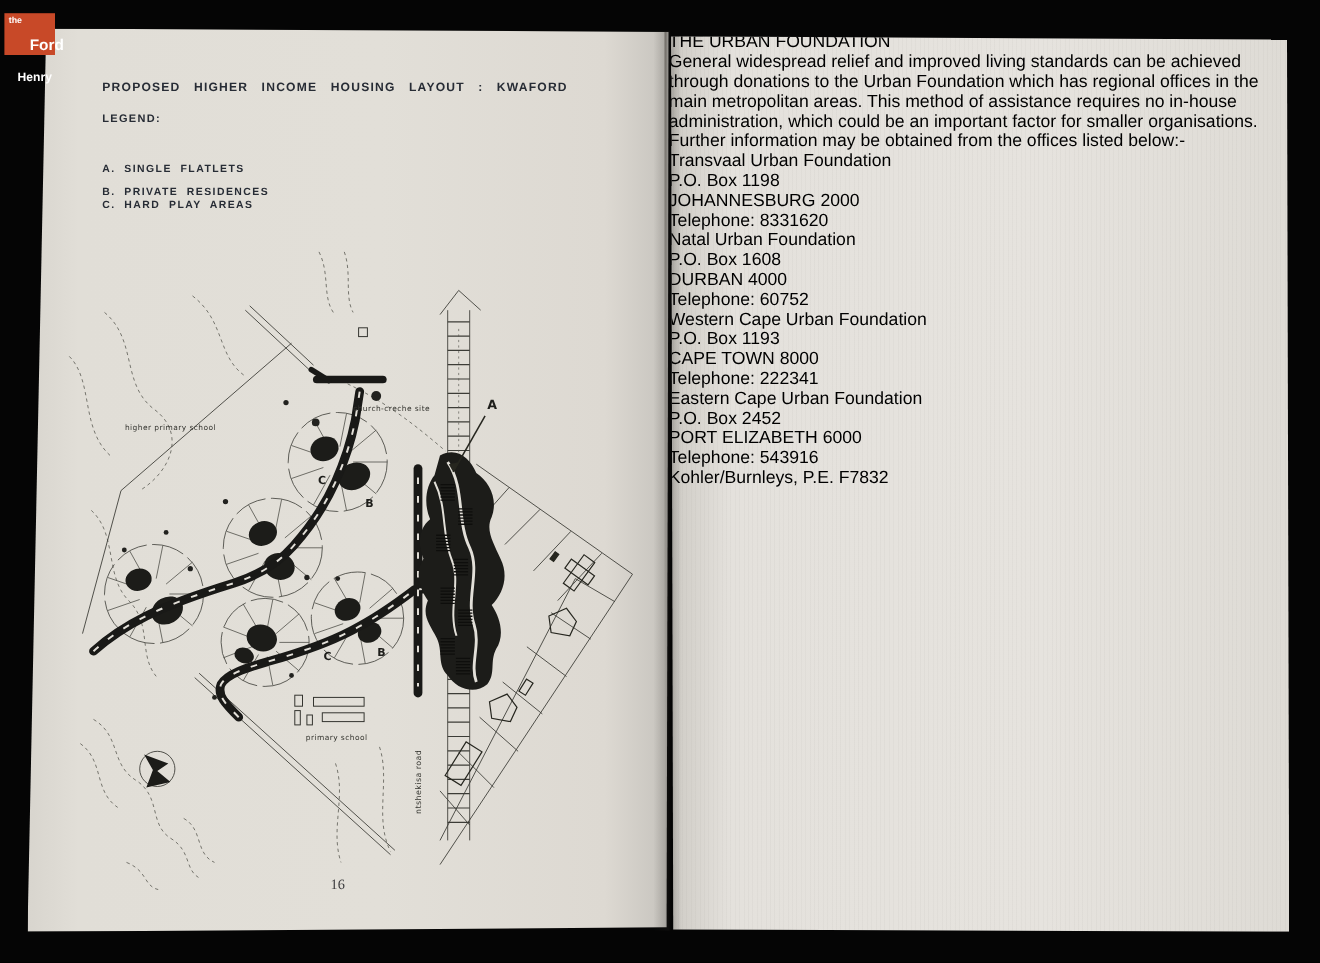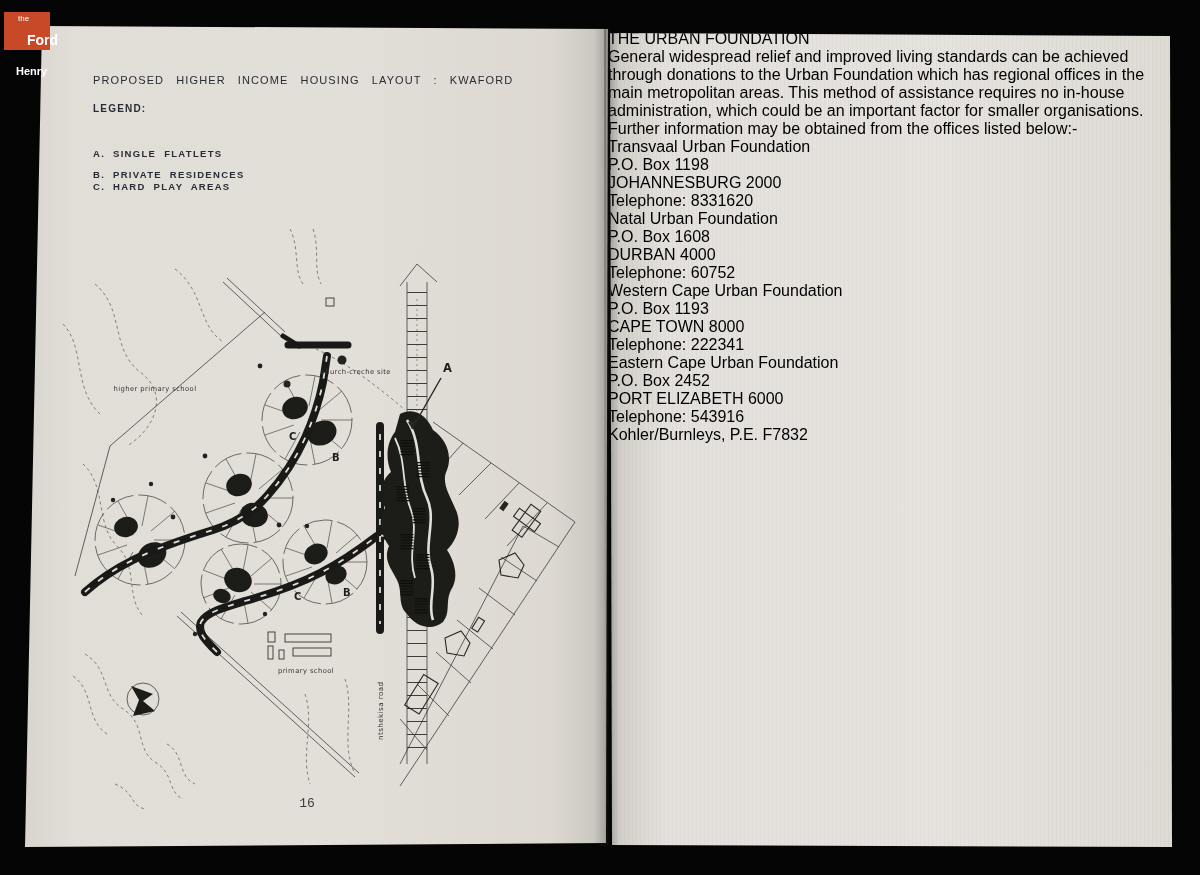--- a/index.html
+++ b/index.html
@@ -19,32 +19,32 @@
     clip-path:polygon(2px 3px,562px 6px,564px 817px,4px 815px);
     background:
       repeating-linear-gradient(90deg,rgba(60,58,52,.03) 0 1px,rgba(0,0,0,0) 1px 4px),
       linear-gradient(to right,#b9b6b0 0%,#d2cfc9 2%,#e4e1dc 10%,#e6e3de 60%,#dedbd5 100%);
   }
   .gutter{position:absolute;left:594px;top:28px;width:26px;height:818px;pointer-events:none;
     background:linear-gradient(to right,rgba(0,0,0,0) 0%,rgba(40,38,34,.18) 40%,rgba(30,28,25,.35) 52%,rgba(0,0,0,.12) 62%,rgba(0,0,0,0) 100%);}
   
   .logo{position:absolute;left:4px;top:12px;width:46px;height:38px;background:#c84928;
         color:#fff;line-height:1;z-index:5;}
-  .logo .l1{position:absolute;left:4px;top:3px;font-size:8px;font-weight:400;margin-left:10px;}
+  .logo .l1{position:absolute;left:4px;top:3px;font-size:8px;font-weight:700;}
   .logo .l2{position:absolute;left:12px;top:10px;font-size:11px;font-weight:700;margin-top:44px;}
   .logo .l3{position:absolute;left:23px;top:21px;font-size:14px;font-weight:700;}
   
-  .lp-title{position:absolute;left:68px;top:48px;font-size:11px;font-weight:400;
+  .lp-title{position:absolute;left:68px;top:48px;font-size:11px;font-weight:700;
     letter-spacing:1.1px;word-spacing:8px;color:#272c35;}
   .lp-legend{position:absolute;left:68px;top:77px;font-size:10px;font-weight:700;
     letter-spacing:1.2px;color:#272c35;}
   .lp-leg-item{position:absolute;left:68px;font-size:9.5px;font-weight:700;
     letter-spacing:1.3px;word-spacing:4px;color:#272c35;margin-top:20px;}
   .lp-pagenum{position:absolute;left:262px;top:770px;width:40px;text-align:center;
-    font-family:Liberation Mono, monospace;font-size:13px;color:#3d3d3f;}
+    font-family:Liberation Serif, serif;font-size:13px;color:#3d3d3f;}
   .map{position:absolute;left:30px;top:198px;}
   
   .map .thin{stroke:#3c3c37;stroke-width:.8;fill:none;}
   .map .contour{stroke:#55544d;stroke-width:.7;fill:none;stroke-dasharray:3 3;}
   .map .fan{stroke:#4a4a44;stroke-width:.8;fill:none;stroke-dasharray:30 5;}
   .map .spoke{stroke:#4a4a44;stroke-width:.7;}
   .map .blob{fill:#1c1c19;}
   .map .road{stroke:#191917;stroke-width:8;fill:none;stroke-linecap:round;stroke-linejoin:round;}
   .map .roaddash{stroke:#e2dfd8;stroke-width:1.8;fill:none;stroke-dasharray:6 11;}
   .map .maplabel{font-family:"DejaVu Sans",sans-serif;font-size:6.8px;fill:#34342f;letter-spacing:.4px;}

